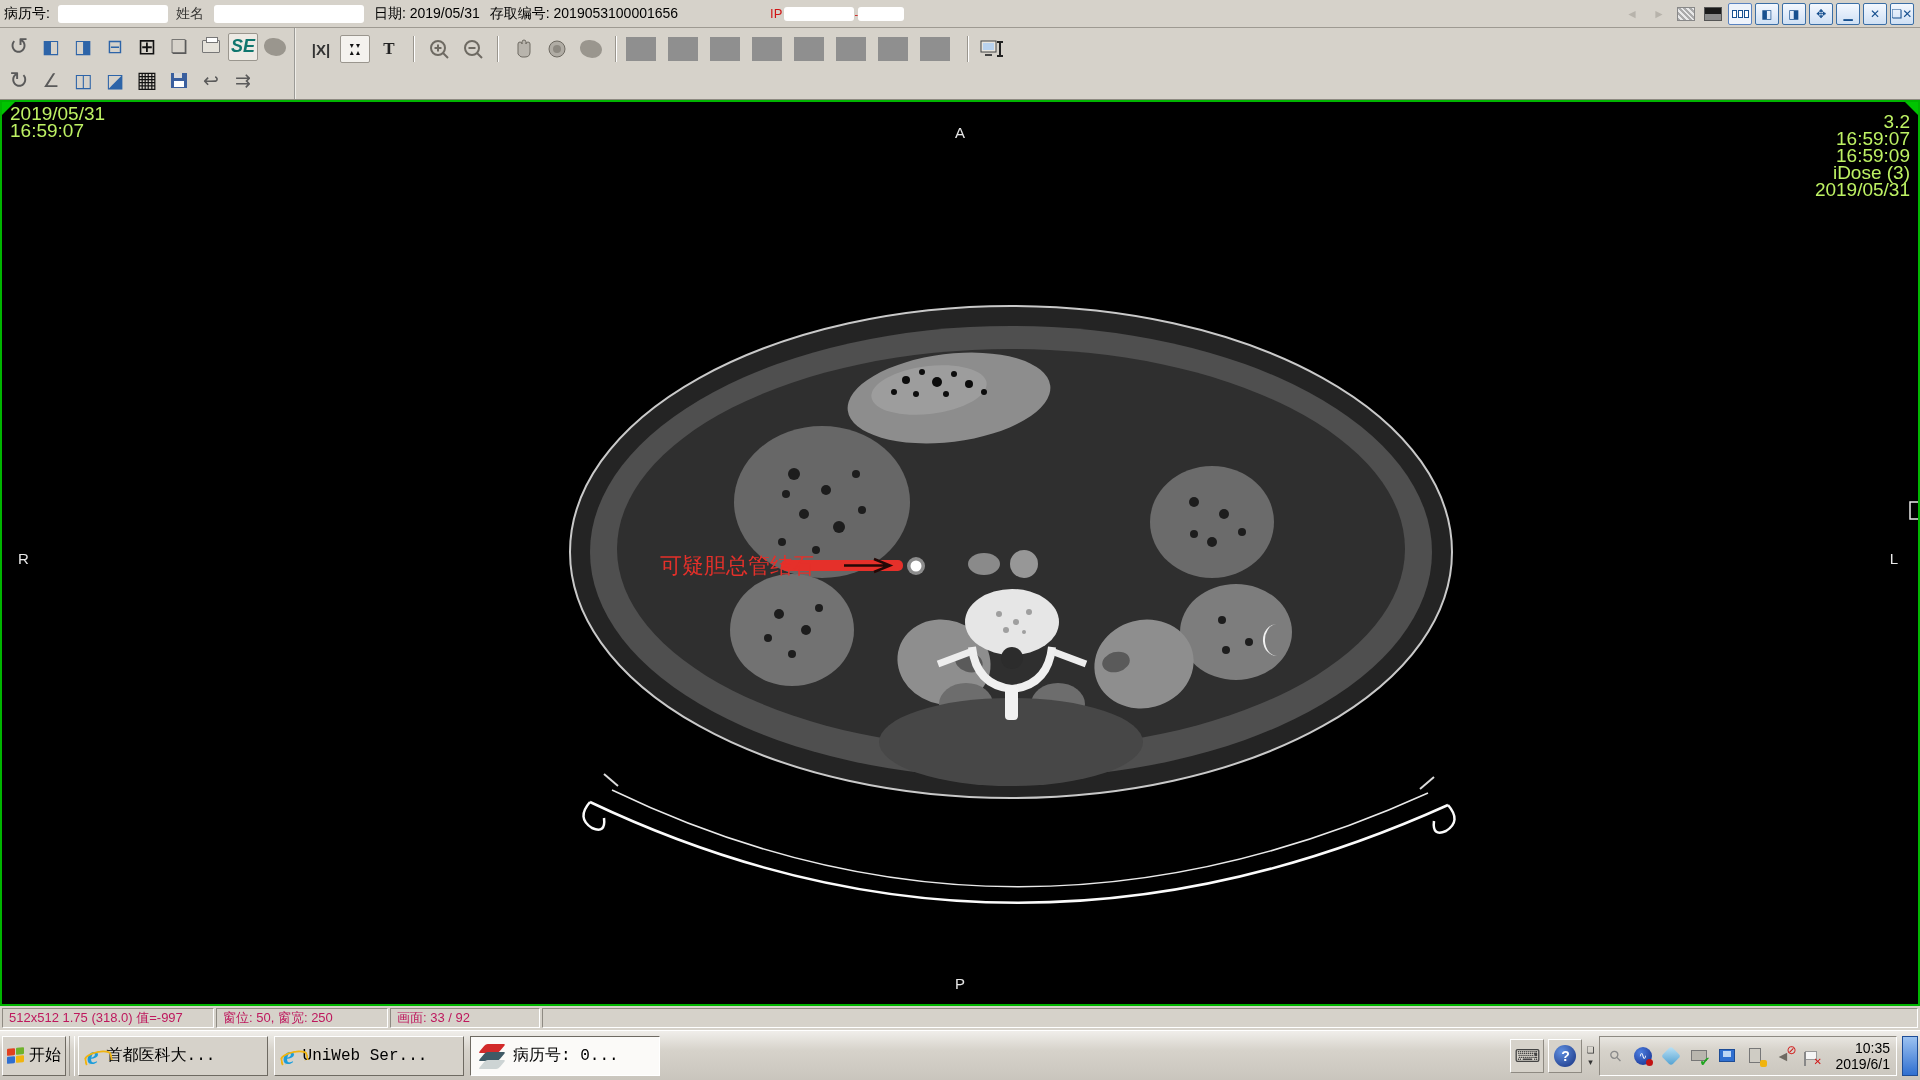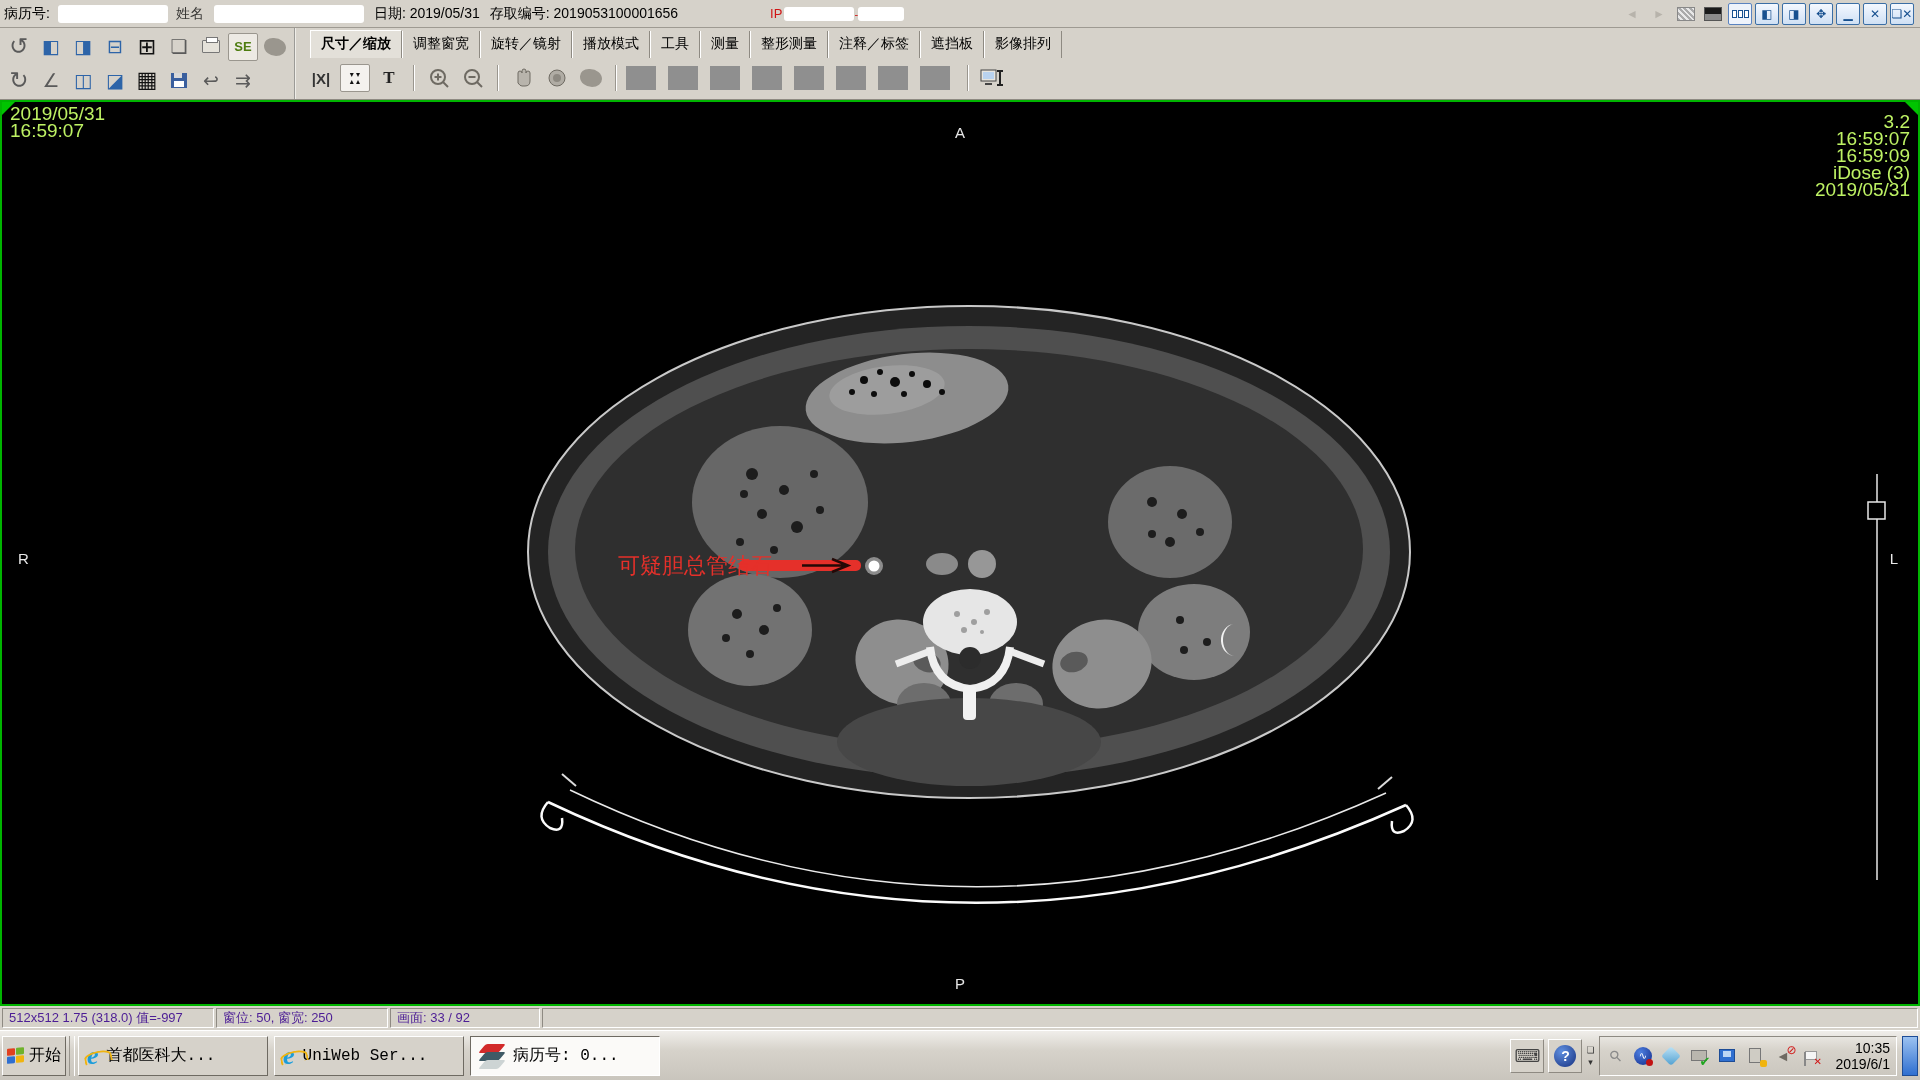--- a/index.html
+++ b/index.html
@@ -24,21 +24,21 @@
   .filmglyph { display:flex; gap:1px; }
   .filmglyph i { width:5px; height:8px; border:1px solid #17508f; background:#fff; display:block;}
 
   
   .toolbar { height:72px; background:#d6d2ca; display:flex; flex:0 0 72px; border-bottom:1px solid #8e8a82;}
   .tool-left { width:296px; border-right:2px groove #efede8; padding:2px 4px; display:flex; flex-direction:column; }
   .icon-row { height:34px; display:flex; align-items:center; gap:2px; }
   .ticon { width:30px; height:28px; display:flex; align-items:center; justify-content:center;
     font-size:19px; color:#5a5a5a; }
   .ticon.pressed { border:1px solid #9a968e; background:#edeae4; border-radius:2px; }
-  .se-label { font-size:13px; font-weight:bold; color:#4d7c0f; }
+  .se-label { font-size:18px; font-weight:bold; color:#0f766e;font-style:italic; }
   .blob { width:22px; height:18px; background:#9a968e; border-radius:40% 55% 45% 55%; }
   .floppy { width:16px; height:15px; background:#3a5f9e; position:relative; }
   .floppy::before { content:""; position:absolute; left:3px; top:0; width:8px; height:5px; background:#d9d9d9;}
   .floppy::after { content:""; position:absolute; left:3px; bottom:1px; width:10px; height:6px; background:#fff;}
   .printer { width:18px; height:13px; background:#e5e2da; border:1px solid #777; position:relative; border-radius:1px;}
   .printer::before { content:""; position:absolute; left:3px; top:-4px; width:10px; height:4px; background:#fff; border:1px solid #777;}
   .tool-mid { width:124px; padding:4px 8px; display:flex; flex-direction:column; align-items:flex-start; border-right:2px groove #efede8;}
   .layoutsel { display:flex; align-items:center; border:1px solid #7f7b73; background:#fff; height:20px; margin-top:4px;}
   .layoutsel .val { font-size:13px; padding:0 6px; min-width:30px; }
   .layoutsel .drop { width:17px; height:18px; background:#d6d2ca; border-left:1px solid #7f7b73;
@@ -61,25 +61,25 @@
 
   
   .viewport { flex:1; position:relative; background:#000; border:2px solid #00b400; overflow:hidden;}
   .corner { position:absolute; width:0; height:0; z-index:5; }
   .corner.tl { left:0; top:0; border-top:13px solid #00c400; border-right:13px solid transparent; }
   .corner.tr { right:0; top:0; border-top:13px solid #00c400; border-left:13px solid transparent; }
   .ovl { position:absolute; color:#bef264; font-size:19px; line-height:17px; z-index:4; }
   .ovl.tl { left:8px; top:3px; }
   .ovl.tr { right:8px; top:11px; text-align:right; }
   .orient { position:absolute; color:#e8e8e8; font-size:15px; z-index:4; }
-  .ct-wrap { position:absolute; inset:0; }
+  .ct-wrap { position:absolute; inset:0;margin-left:42px; }
 
   
   .statusbar { height:24px; flex:0 0 24px; background:#d6d2ca; display:flex; align-items:stretch; padding:2px; gap:2px;}
-  .spanel { border:1px solid; border-color:#8e8a82 #fff #fff #8e8a82; font-size:13px; color:#4c1d95;
+  .spanel { border:1px solid; border-color:#8e8a82 #fff #fff #8e8a82; font-size:13px; color:#be185d;
     display:flex; align-items:center; padding:0 6px; white-space:nowrap; }
   .spanel.s1 { width:212px; } .spanel.s2 { width:172px; } .spanel.s3 { width:150px; } .spanel.s4 { flex:1; }
 
   
   .taskbar { height:50px; flex:0 0 50px; background:linear-gradient(#f0eeea,#d6d2ca 40%,#c9c5bd);
     border-top:1px solid #fff; display:flex; align-items:center; padding:0 2px; position:relative;}
   .startbtn { height:40px; width:64px; display:flex; align-items:center; gap:5px; justify-content:center;
     border:1px solid; border-color:#fff #6e6a62 #6e6a62 #fff; background:#d6d2ca; font-size:16px; }
   .winflag { display:grid; grid-template-columns:8px 8px; grid-template-rows:7px 7px; gap:1px; transform:skewY(-6deg);}
   .winflag i { display:block; border-radius:1px;}
@@ -194,32 +194,20 @@
         <div class="ticon">
             <span class="floppy"></span>
           </div>
         <div class="ticon">↩</div>
         <div class="ticon">⇉</div>
       </div>
     </div>
 
 
     <div class="tool-right">
-      <div class="tabs">
-        <div class="tab active">尺寸／缩放</div>
-        <div class="tab">调整窗宽</div>
-        <div class="tab">旋转／镜射</div>
-        <div class="tab">播放模式</div>
-        <div class="tab">工具</div>
-        <div class="tab">测量</div>
-        <div class="tab">整形测量</div>
-        <div class="tab">注释／标签</div>
-        <div class="tab">遮挡板</div>
-        <div class="tab">影像排列</div>
-      </div>
       <div class="tools2">
         <div class="t2btn" style="font-weight:bold;">|X|</div>
         <div class="t2btn pressed">
             <span class="fitglyph">▾ ▾<br>▴ ▴</span>
           </div>
         <div class="t2btn">
             <span class="ttool">T</span>
           </div>
         <div class="vsep"></div>
         <div class="t2btn">

